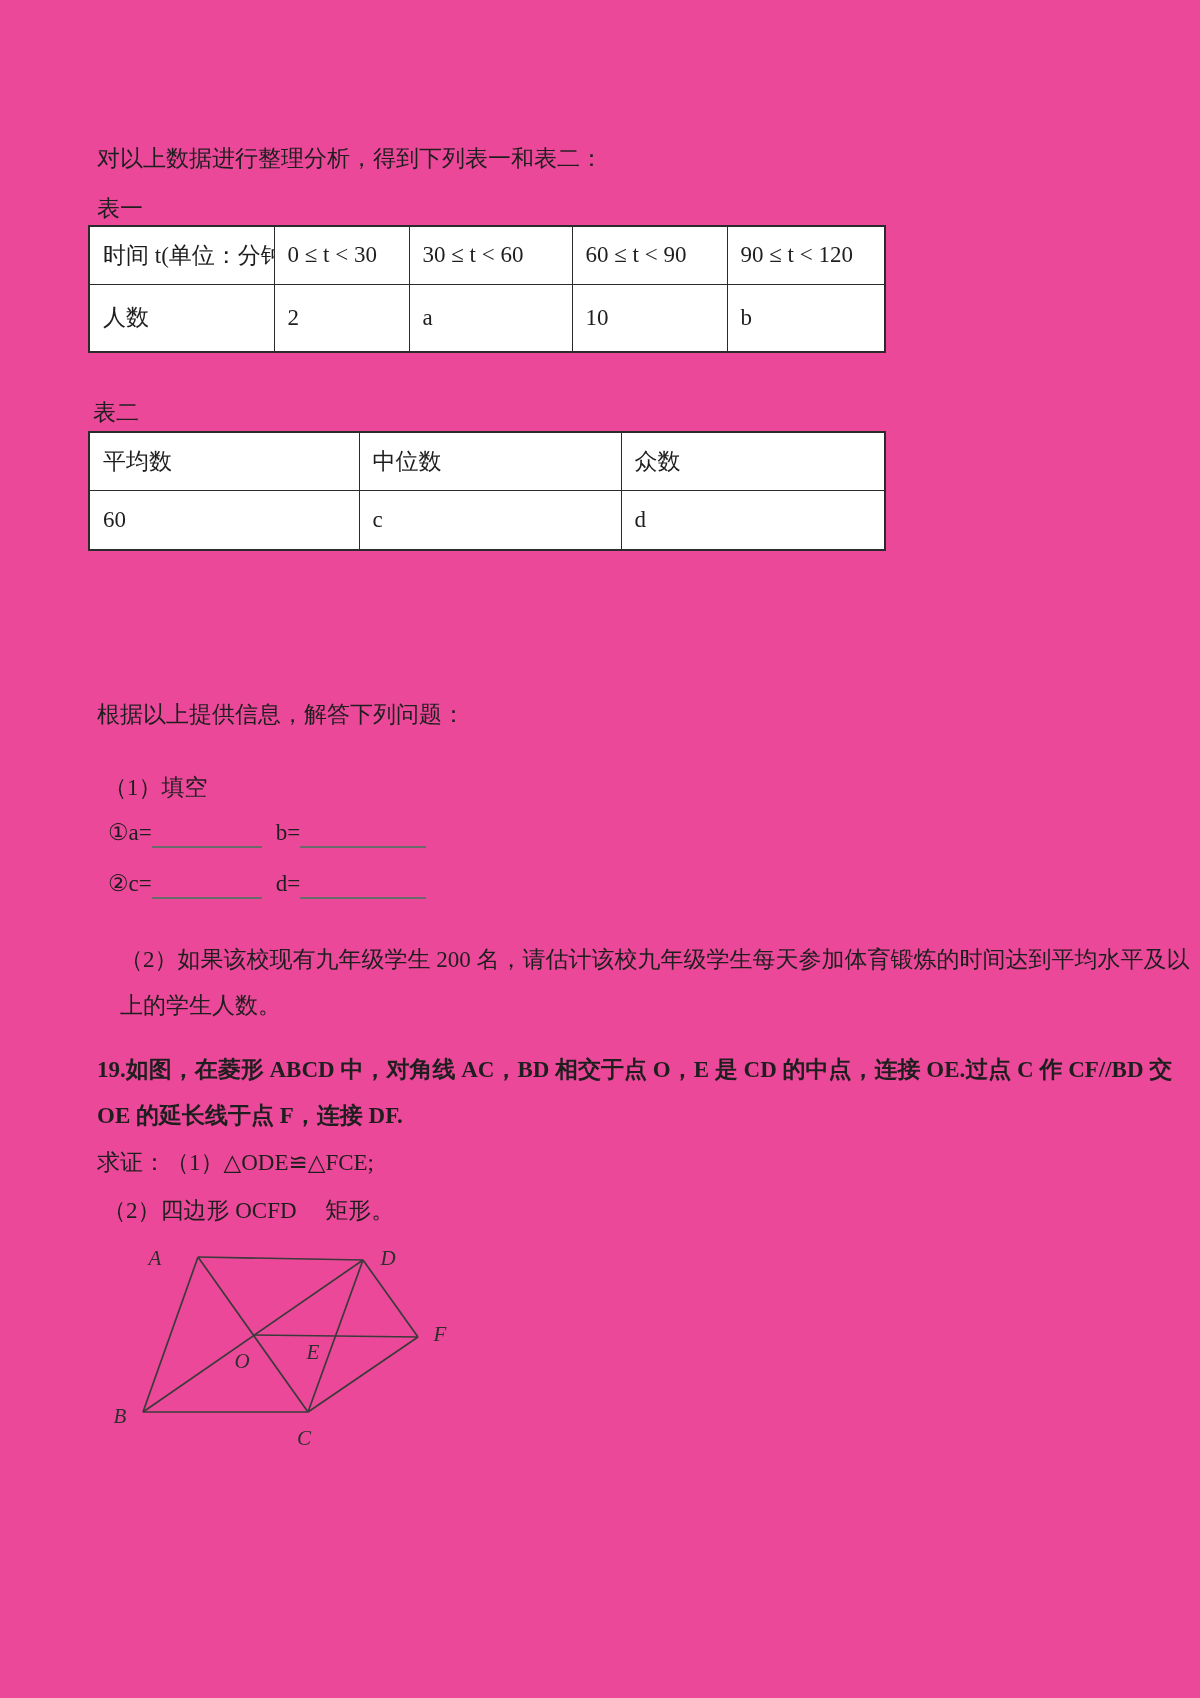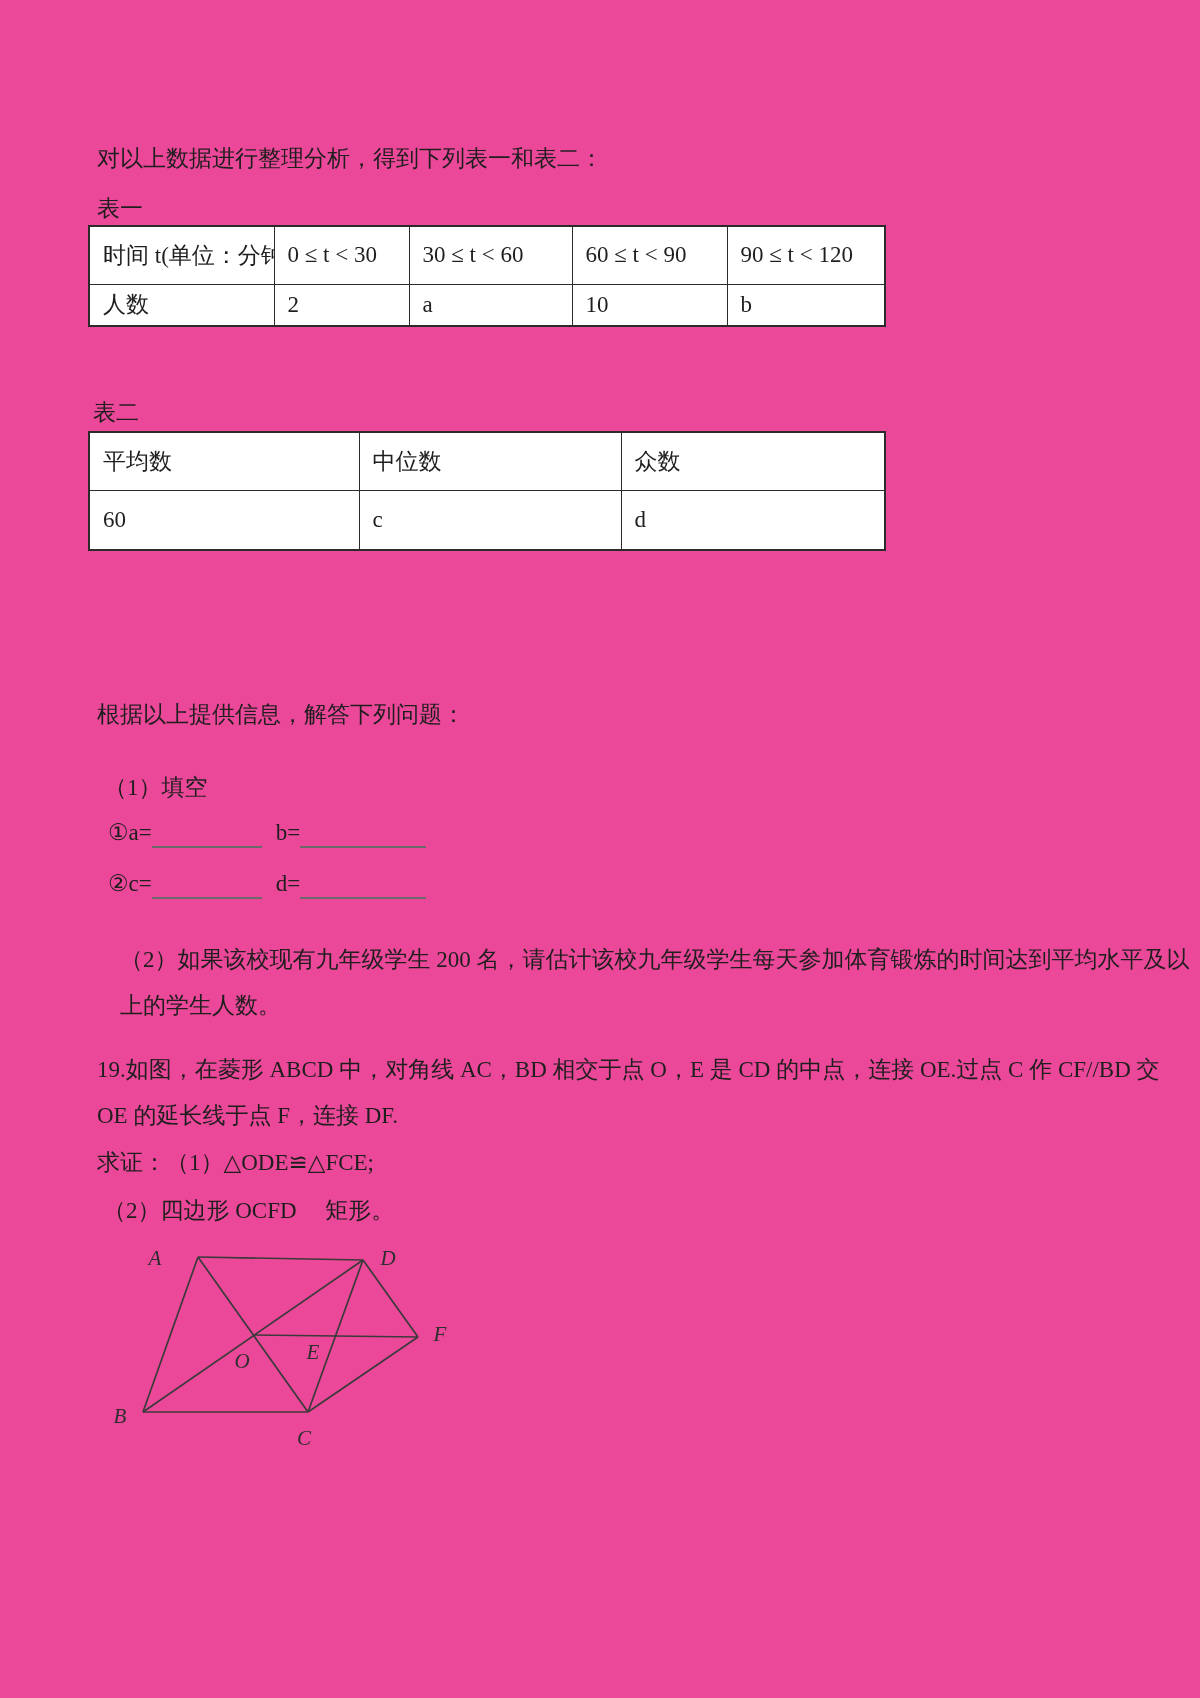--- a/index.html
+++ b/index.html
@@ -71,21 +71,21 @@
         <col style="width:158px">
     </colgroup>
     <tbody>
         <tr style="height:58px;">
       <td>时间 t(单位：分钟)</td>
       <td>0 ≤ t &lt; 30</td>
       <td>30 ≤ t &lt; 60</td>
       <td>60 ≤ t &lt; 90</td>
       <td>90 ≤ t &lt; 120</td>
     </tr>
-    <tr style="height:42px;">
+    <tr style="height:68px;">
       <td>人数</td>
       <td>2</td>
       <td>a</td>
       <td>10</td>
       <td>b</td>
     </tr>
   </tbody>
     </table>
 
   <div class="abs" style="left:93px;top:398px;">表二</div>
@@ -126,21 +126,21 @@
       <span class="blank-line w110"></span>
       <span class="blank-label gap14">d=</span>
       <span class="blank-line w126"></span>
   </div>
 
   <div class="para" style="left:76px;top:937px;margin-left:44px;">
     <div class="tline">（2）如果该校现有九年级学生 200 名，请估计该校九年级学生每天参加体育锻炼的时间达到平均水平及以</div>
     <div class="tline">上的学生人数。</div>
   </div>
 
-  <div class="para" style="left:97px;top:1047px;">
+  <div class="para" style="left:97px;top:1047px;font-weight:bold;">
     <div class="tline">19.如图，在菱形 ABCD 中，对角线 AC，BD 相交于点 O，E 是 CD 的中点，连接 OE.过点 C 作 CF//BD 交</div>
     <div class="tline">OE 的延长线于点 F，连接 DF.</div>
   </div>
 
   <div class="abs" style="left:97px;top:1148px;">求证：（1）△ODE≌△FCE;</div>
   <div class="abs" style="left:103px;top:1196px;">（2）四边形 OCFD　 矩形。</div>
 
   <div class="fig" style="left:100px;top:1238px;">
     <svg width="370" height="215" viewBox="0 0 370 215">
       <g stroke="#3a3a3a" stroke-width="1.7" fill="none">

